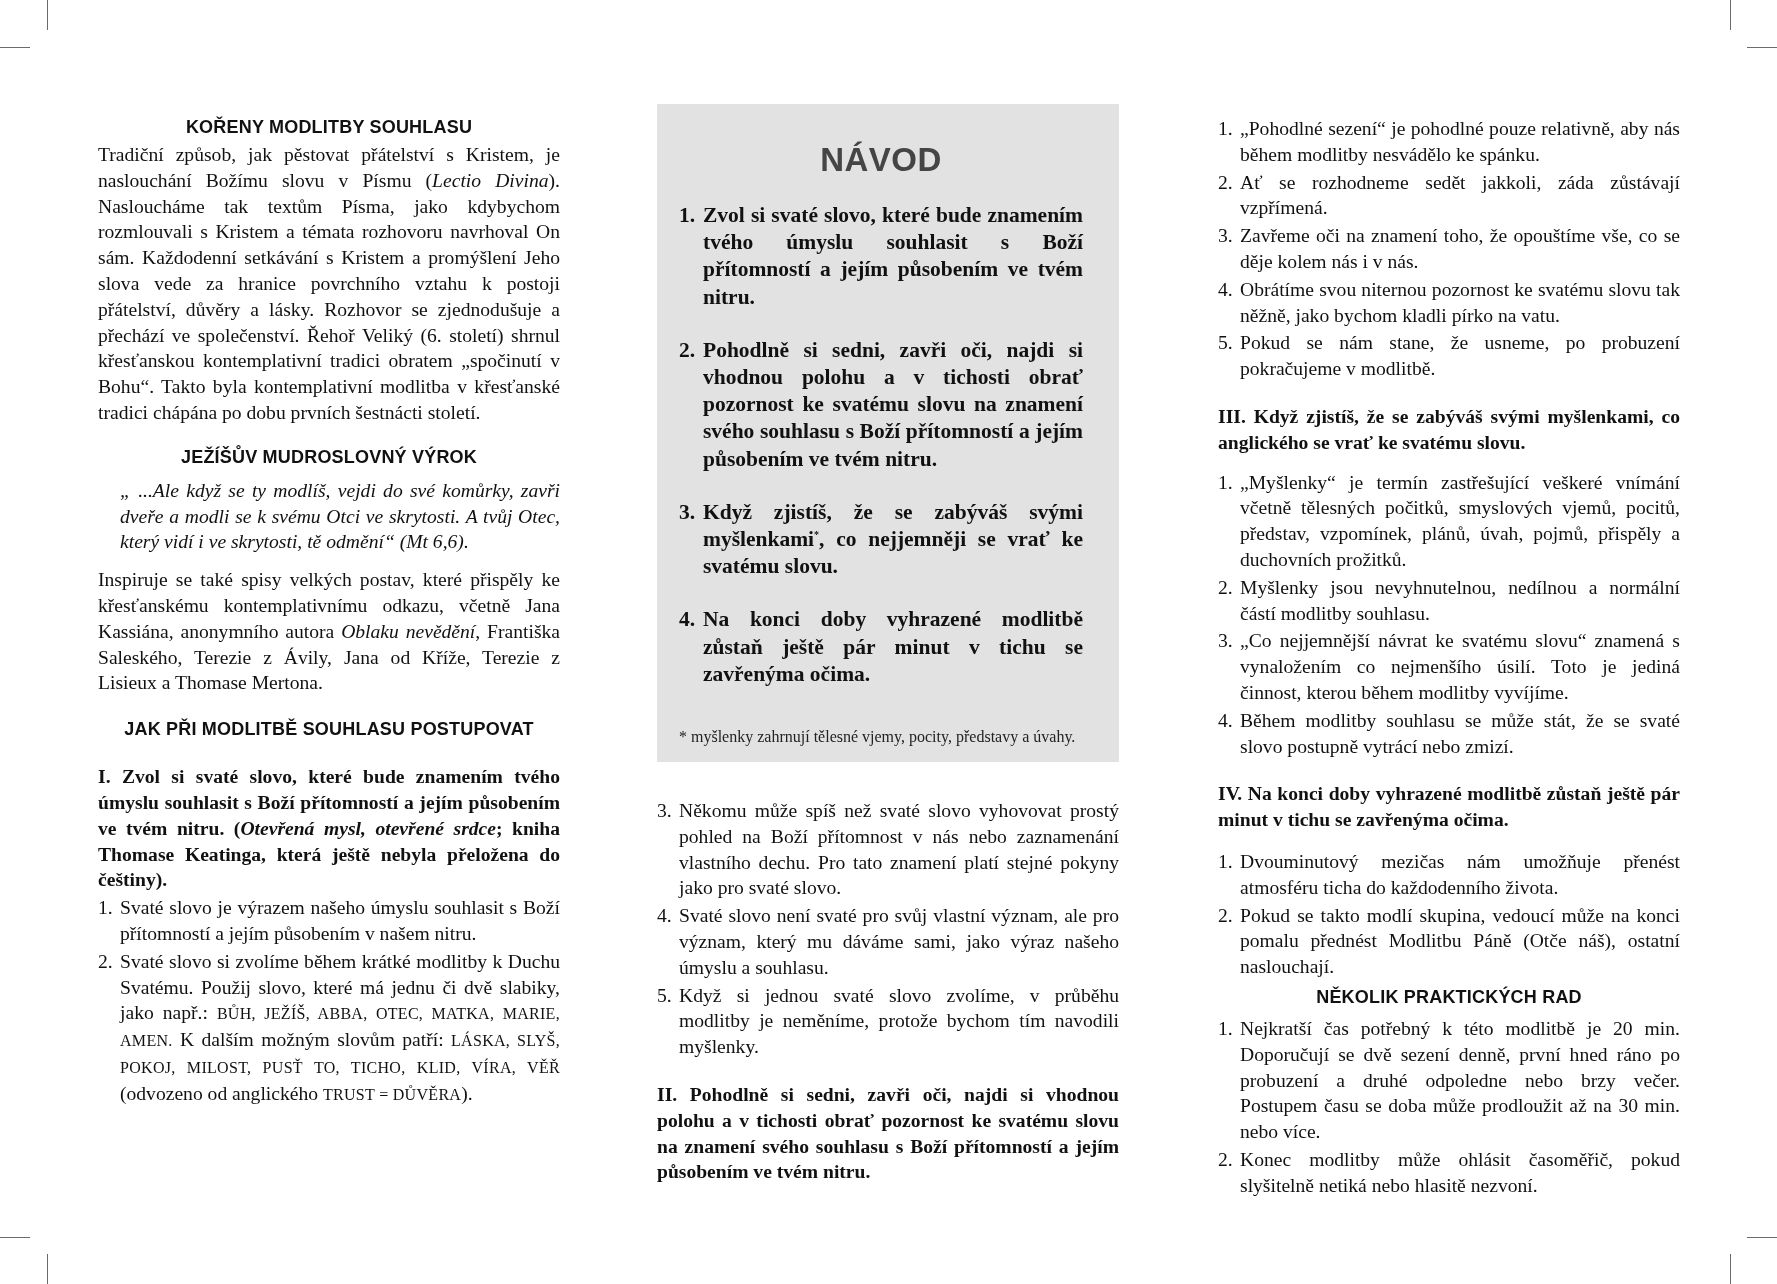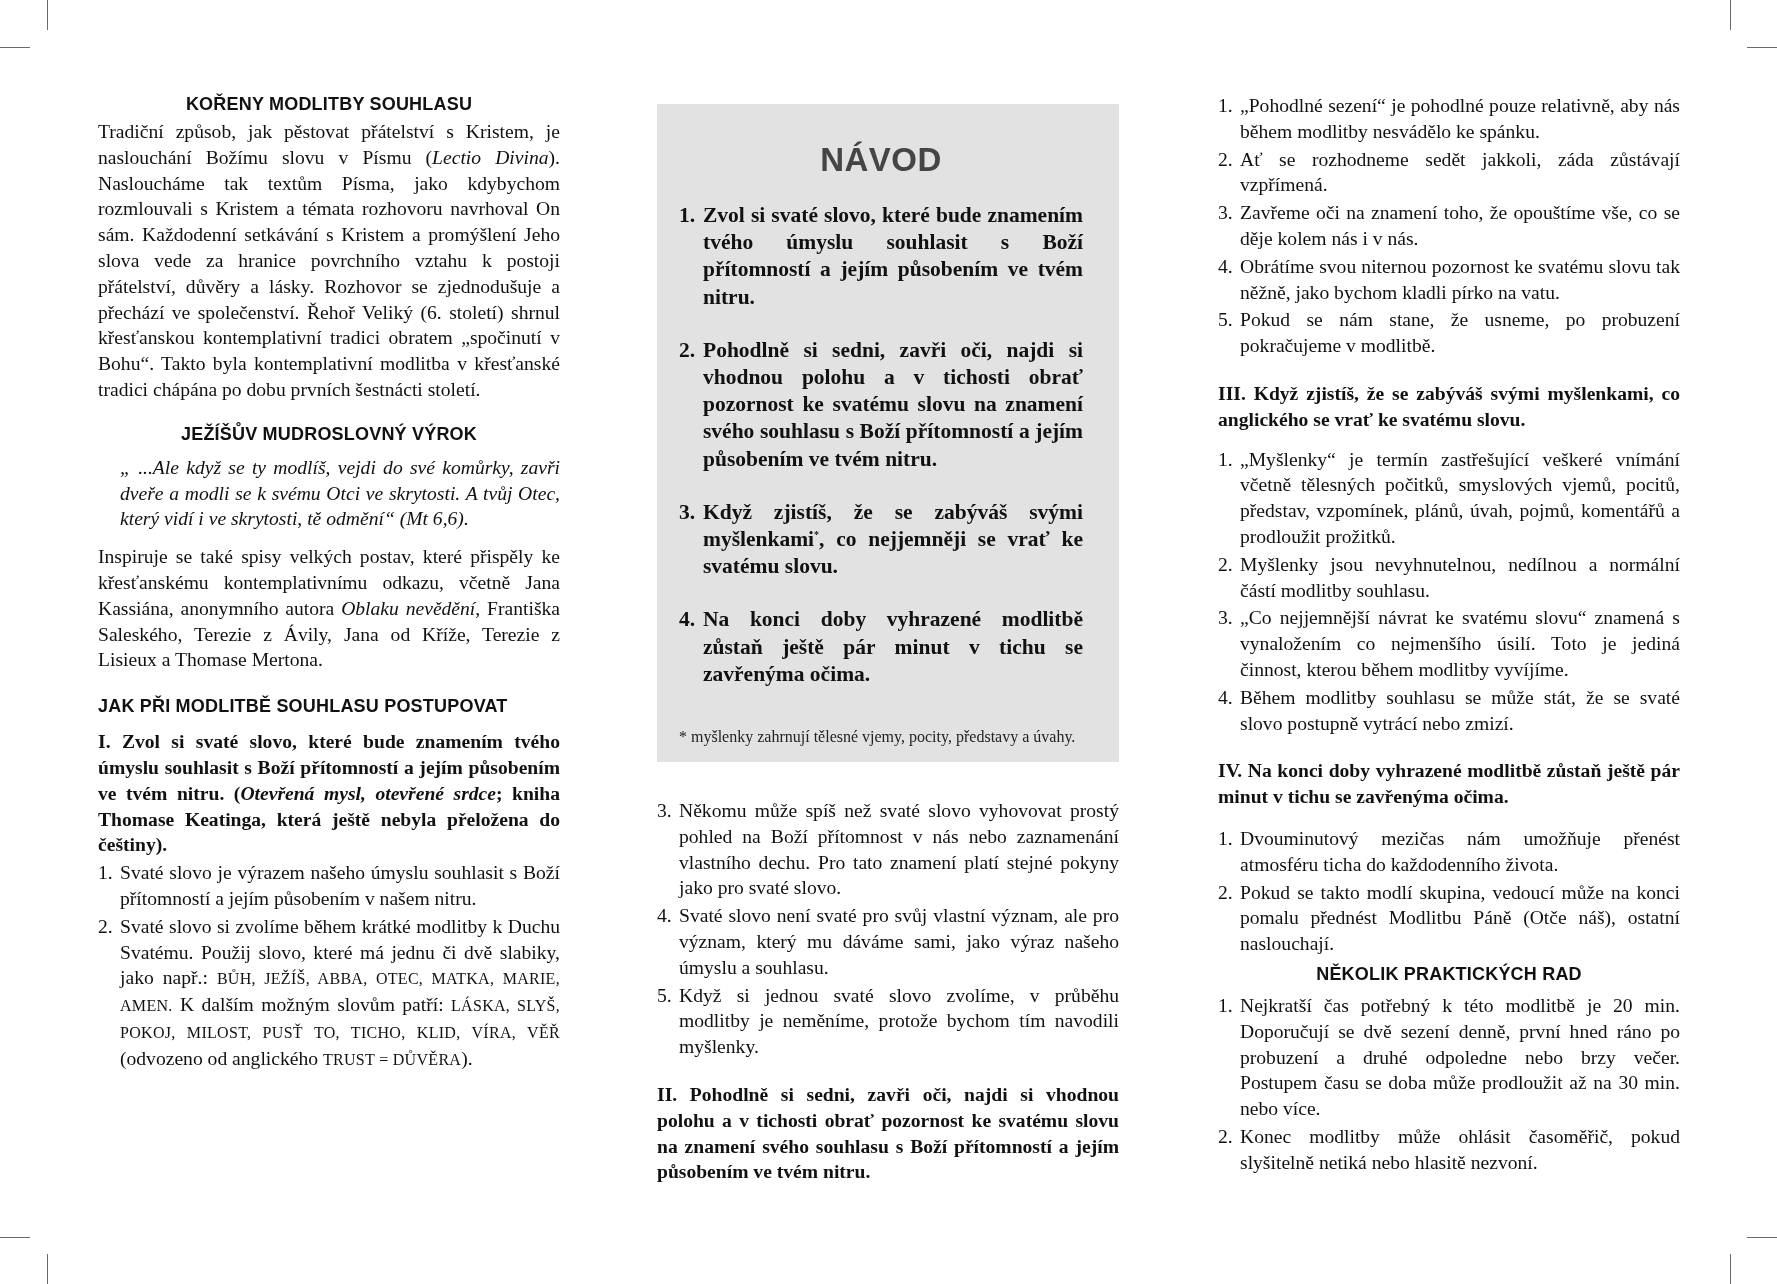--- a/index.html
+++ b/index.html
@@ -5,21 +5,21 @@
   html, body { margin: 0; padding: 0; }
   body {
     width: 1777px; height: 1284px; position: relative; overflow: hidden;
     background: #ffffff; color: #111;
     font-family: "Liberation Serif", serif;
   }
   .mark { position: absolute; background: #6a6a6a; }
   .mark.v { width: 1px; height: 30px; }
   .mark.h { height: 1px; width: 30px; }
 
-  .col { position: absolute; top: 93px; }
+  .col { position: absolute; top: 116px; }
   #col1 { left: 98px; width: 462px; }
   #col2 { left: 657px; width: 462px; top: 104px; }
   #col3 { left: 1218px; width: 462px; }
 
   p, ol, li { margin: 0; padding: 0; }
   .body-text {
     font-size: 19.6px; line-height: 25.8px; text-align: justify;
     hyphens: manual;
   }
   .heading {
@@ -79,21 +79,21 @@
 <div class="mark h" style="left:1747px;top:1237px;"></div>
 
 <div class="col" id="col1">
   <h2 class="heading">KOŘENY MODLITBY SOUHLASU</h2>
   <p class="body-text"><span>Tradiční způsob, jak pěstovat přátelství s Kristem, je naslouchání Božímu slovu v Písmu (</span><i>Lectio Divina</i><span>). Nasloucháme tak textům Písma, jako kdybychom rozmlouvali s Kristem a témata rozhovoru navrhoval On sám. Každodenní setkávání s Kristem a promýšlení Jeho slova vede za hranice povrchního vztahu k postoji přátelství, důvěry a lásky. Rozhovor se zjednodušuje a přechází ve společenství. Řehoř Veliký (6. století) shrnul křesťanskou kontemplativní tradici obratem „spočinutí v Bohu“. Takto byla kontemplativní modlitba v křesťanské tradici chápána po dobu prvních šestnácti století.</span></p>
 
   <h2 class="heading" style="margin-top:20px;">JEŽÍŠŮV MUDROSLOVNÝ VÝROK</h2>
   <p class="quote">„ ...Ale když se ty modlíš, vejdi do své komůrky, zavři dveře a modli se k svému Otci ve skrytosti. A tvůj Otec, který vidí i ve skrytosti, tě odmění“ (Mt 6,6).</p>
   <p class="body-text"><span>Inspiruje se také spisy velkých postav, které přispěly ke křesťanskému kontemplativnímu odkazu, včetně Jana Kassiána, anonymního autora </span><i>Oblaku nevědění</i><span>, Františka Saleského, Terezie z Ávily, Jana od Kříže, Terezie z Lisieux a Thomase Mertona.</span></p>
 
-  <h2 class="heading left" style="margin-top:22px;margin-bottom:12px;">JAK PŘI MODLITBĚ SOUHLASU POSTUPOVAT</h2>
+  <h2 class="heading left" style="margin-top:22px;margin-bottom:24px;text-align:center;">JAK PŘI MODLITBĚ SOUHLASU POSTUPOVAT</h2>
   <p class="bold-para"><span>I. Zvol si svaté slovo, které bude znamením tvého úmyslu souhlasit s Boží přítomností a jejím působením ve tvém nitru. (</span><i>Otevřená mysl, otevřené srdce</i><span>; kniha Thomase Keatinga, která ještě nebyla přeložena do češtiny).</span></p>
   <ol class="num" style="margin-top:2px;">
     <li><span class="n">1.</span><span>Svaté slovo je výrazem našeho úmyslu souhlasit s Boží přítomností a jejím působením v našem nitru.</span></li>
     <li><span class="n">2.</span><span>Svaté slovo si zvolíme během krátké modlitby k Duchu Svatému. Použij slovo, které má jednu či dvě slabiky, jako např.: </span><span class="sc">BŮH, JEŽÍŠ, ABBA, OTEC, MATKA, MARIE, AMEN.</span><span> K dalším možným slovům patří: </span><span class="sc">LÁSKA, SLYŠ, POKOJ, MILOST, PUSŤ TO, TICHO, KLID, VÍRA, VĚŘ</span><span> (odvozeno od anglického </span><span class="sc">TRUST = DŮVĚRA</span><span>).</span></li>
   </ol>
 </div>
 
 <div class="col" id="col2">
   <div class="navod">
     <h1 class="navod-title">NÁVOD</h1>
@@ -117,21 +117,21 @@
 <div class="col" id="col3">
   <ol class="num">
     <li><span class="n">1.</span><span>„Pohodlné sezení“ je pohodlné pouze relativně, aby nás během modlitby nesvádělo ke spánku.</span></li>
     <li><span class="n">2.</span><span>Ať se rozhodneme sedět jakkoli, záda zůstávají vzpřímená.</span></li>
     <li><span class="n">3.</span><span>Zavřeme oči na znamení toho, že opouštíme vše, co se děje kolem nás i v nás.</span></li>
     <li><span class="n">4.</span><span>Obrátíme svou niternou pozornost ke svatému slovu tak něžně, jako bychom kladli pírko na vatu.</span></li>
     <li><span class="n">5.</span><span>Pokud se nám stane, že usneme, po probuzení pokračujeme v modlitbě.</span></li>
   </ol>
   <p class="bold-para" style="margin-top:22px;margin-bottom:14px;">III. Když zjistíš, že se zabýváš svými myšlenkami, co anglického se vrať ke svatému slovu.</p>
   <ol class="num">
-    <li><span class="n">1.</span><span>„Myšlenky“ je termín zastřešující veškeré vnímání včetně tělesných počitků, smyslových vjemů, pocitů, představ, vzpomínek, plánů, úvah, pojmů, komentářů a prodloužit prožitků.</span></li>
+    <li><span class="n">1.</span><span>„Myšlenky“ je termín zastřešující veškeré vnímání včetně tělesných počitků, smyslových vjemů, pocitů, představ, vzpomínek, plánů, úvah, pojmů, přispěly a duchovních prožitků.</span></li>
     <li><span class="n">2.</span><span>Myšlenky jsou nevyhnutelnou, nedílnou a normální částí modlitby souhlasu.</span></li>
     <li><span class="n">3.</span><span>„Co nejjemnější návrat ke svatému slovu“ znamená s vynaložením co nejmenšího úsilí. Toto je jediná činnost, kterou během modlitby vyvíjíme.</span></li>
     <li><span class="n">4.</span><span>Během modlitby souhlasu se může stát, že se svaté slovo postupně vytrácí nebo zmizí.</span></li>
   </ol>
   <p class="bold-para" style="margin-top:22px;margin-bottom:16px;">IV. Na konci doby vyhrazené modlitbě zůstaň ještě pár minut v tichu se zavřenýma očima.</p>
   <ol class="num">
     <li><span class="n">1.</span><span>Dvouminutový mezičas nám umožňuje přenést atmosféru ticha do každodenního života.</span></li>
     <li><span class="n">2.</span><span>Pokud se takto modlí skupina, vedoucí může na konci pomalu přednést Modlitbu Páně (Otče náš), ostatní naslouchají.</span></li>
   </ol>
   <h2 class="heading" style="margin-top:6px;margin-bottom:8px;">NĚKOLIK PRAKTICKÝCH RAD</h2>

